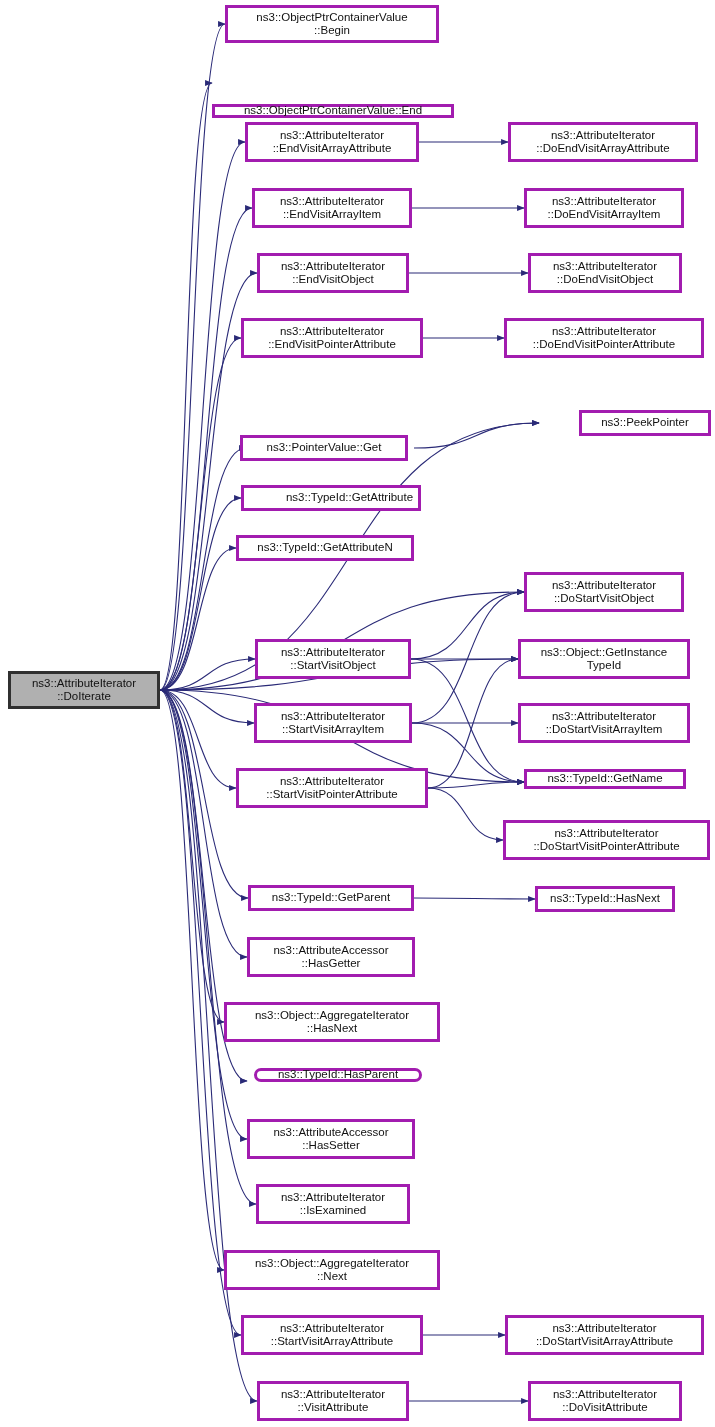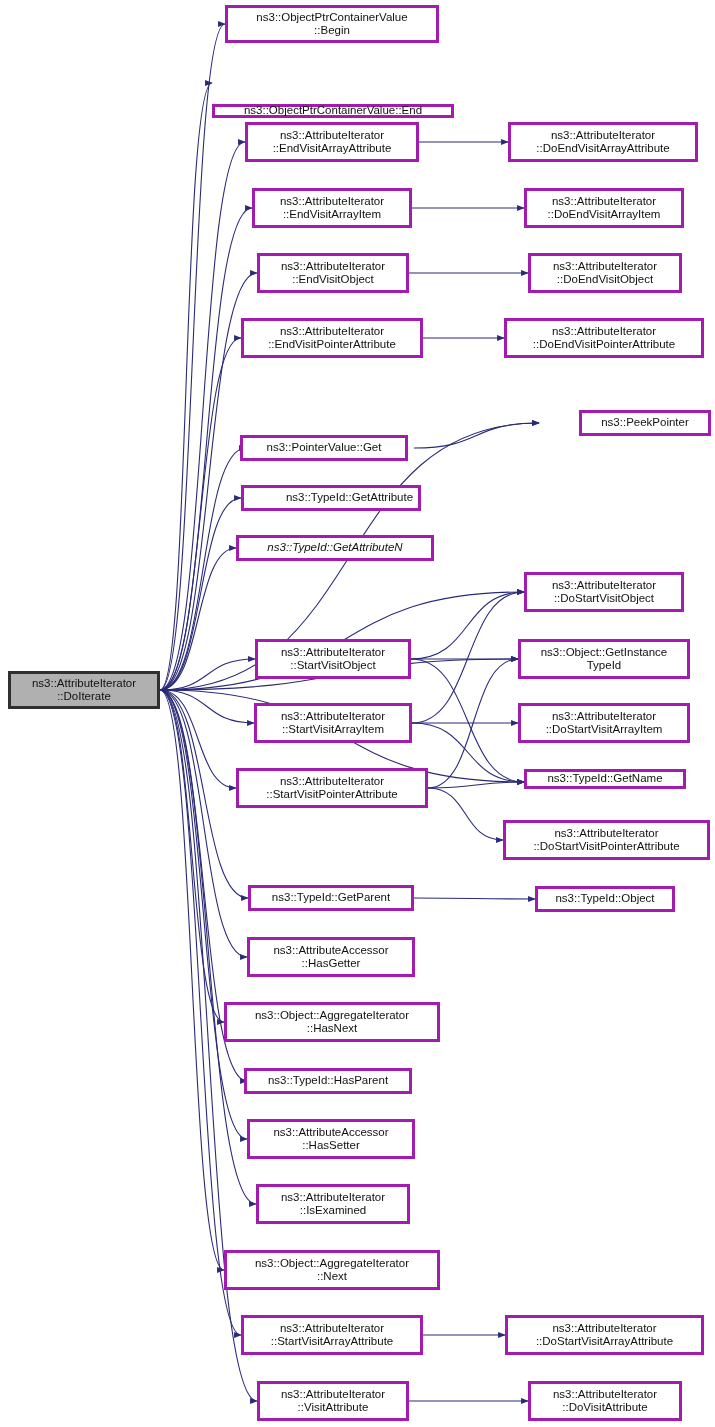--- a/index.html
+++ b/index.html
@@ -114,43 +114,43 @@
 ::EndVisitObject</div>
       <div class="node" style="left: 528px; top: 253px; width: 154px; height: 40px;">ns3::AttributeIterator
 ::DoEndVisitObject</div>
       <div class="node" style="left: 241px; top: 318px; width: 182px; height: 40px;">ns3::AttributeIterator
 ::EndVisitPointerAttribute</div>
       <div class="node" style="left: 504px; top: 318px; width: 200px; height: 40px;">ns3::AttributeIterator
 ::DoEndVisitPointerAttribute</div>
       <div class="node" style="left: 539px; top: 410px; width: 132px; height: 26px; margin-left: 40px;">ns3::PeekPointer</div>
       <div class="node" style="left: 240px; top: 435px; width: 168px; height: 26px;">ns3::PointerValue::Get</div>
       <div class="node" style="left: 241px; top: 485px; width: 180px; height: 26px; padding-left: 40px;">ns3::TypeId::GetAttribute</div>
-      <div class="node" style="left: 236px; top: 535px; width: 198px; height: 26px; font-style: italic;">ns3::TypeId::GetAttributeN</div>
+      <div class="node" style="left: 236px; top: 535px; width: 178px; height: 26px;">ns3::TypeId::GetAttributeN</div>
       <div class="node" style="left: 524px; top: 572px; width: 160px; height: 40px;">ns3::AttributeIterator
 ::DoStartVisitObject</div>
       <div class="node" style="left: 255px; top: 639px; width: 156px; height: 40px;">ns3::AttributeIterator
 ::StartVisitObject</div>
       <div class="node" style="left: 518px; top: 639px; width: 172px; height: 40px;">ns3::Object::GetInstance
 TypeId</div>
       <div class="node" style="left: 254px; top: 703px; width: 158px; height: 40px;">ns3::AttributeIterator
 ::StartVisitArrayItem</div>
       <div class="node" style="left: 518px; top: 703px; width: 172px; height: 40px;">ns3::AttributeIterator
 ::DoStartVisitArrayItem</div>
       <div class="node" style="left: 236px; top: 768px; width: 192px; height: 40px;">ns3::AttributeIterator
 ::StartVisitPointerAttribute</div>
       <div class="node" style="left: 524px; top: 769px; width: 162px; height: 20px;">ns3::TypeId::GetName</div>
       <div class="node" style="left: 503px; top: 820px; width: 207px; height: 40px;">ns3::AttributeIterator
 ::DoStartVisitPointerAttribute</div>
       <div class="node" style="left: 248px; top: 885px; width: 166px; height: 26px; text-align: center;">ns3::TypeId::GetParent</div>
-      <div class="node" style="left: 535px; top: 886px; width: 140px; height: 26px;">ns3::TypeId::Object</div>
+      <div class="node" style="left: 535px; top: 886px; width: 140px; height: 26px;">ns3::TypeId::HasNext</div>
       <div class="node" style="left: 247px; top: 937px; width: 168px; height: 40px;">ns3::AttributeAccessor
 ::HasGetter</div>
       <div class="node" style="left: 224px; top: 1002px; width: 216px; height: 40px;">ns3::Object::AggregateIterator
 ::HasNext</div>
-      <div class="node" style="left: 244px; top: 1068px; width: 168px; height: 26px;">ns3::TypeId::HasParent</div>
+      <div class="node" style="left: 254px; top: 1068px; width: 168px; height: 14px; border-radius: 12px;">ns3::TypeId::HasParent</div>
       <div class="node" style="left: 247px; top: 1119px; width: 168px; height: 40px;">ns3::AttributeAccessor
 ::HasSetter</div>
       <div class="node" style="left: 256px; top: 1184px; width: 154px; height: 40px;">ns3::AttributeIterator
 ::IsExamined</div>
       <div class="node" style="left: 224px; top: 1250px; width: 216px; height: 40px;">ns3::Object::AggregateIterator
 ::Next</div>
       <div class="node" style="left: 241px; top: 1315px; width: 182px; height: 40px;">ns3::AttributeIterator
 ::StartVisitArrayAttribute</div>
       <div class="node" style="left: 505px; top: 1315px; width: 199px; height: 40px;">ns3::AttributeIterator
 ::DoStartVisitArrayAttribute</div>

